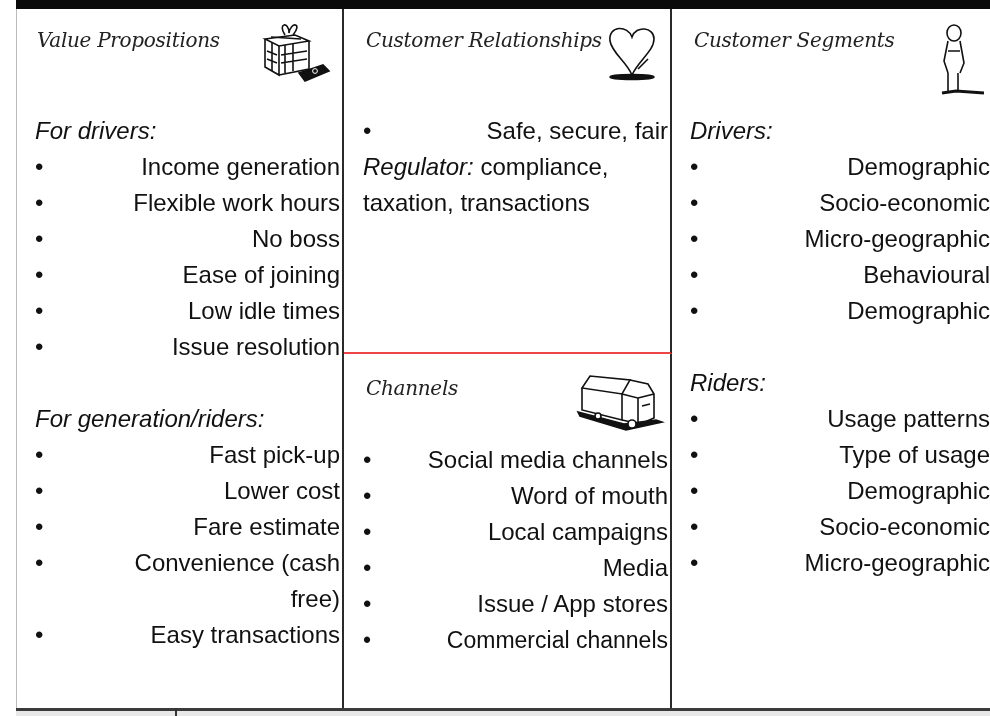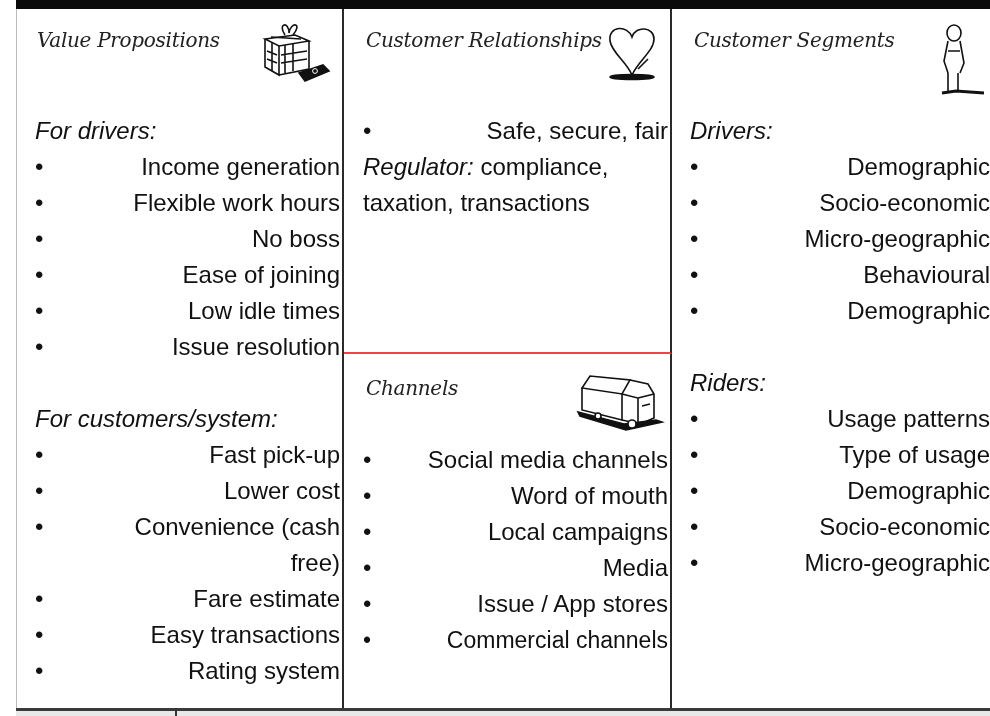--- a/index.html
+++ b/index.html
@@ -70,28 +70,27 @@
       <span class="heading">For drivers:</span>
       <ul>
         <li>Income generation</li>
         <li>Flexible work hours</li>
         <li>No boss</li>
         <li>Ease of joining</li>
         <li>Low idle times</li>
         <li>Issue resolution</li>
       </ul>
       <div class="spacer"></div>
-      <span class="heading">For customers/system:</span>
+      <span class="heading">For generation/riders:</span>
       <ul>
         <li>Fast pick-up</li>
         <li>Lower cost</li>
+        <li>Fare estimate</li>
         <li>Convenience (cash free)</li>
-        <li>Fare estimate</li>
         <li>Easy transactions</li>
-        <li>Rating system</li>
       </ul>
     </div>
   </div>
 
   <div class="block b-rel">
     <div class="block-title">Customer Relationships</div>
     <div class="icon">
       <svg width="60" height="60" viewBox="0 0 60 60" fill="none" stroke="#111" stroke-width="1.6">
         <path d="M30 16 C26 4, 6 4, 8 20 C10 32, 24 40, 30 54 C36 40, 52 30, 52 18 C52 6, 34 4, 30 16 Z"></path>
         <path d="M36 48 L46 38"></path>

